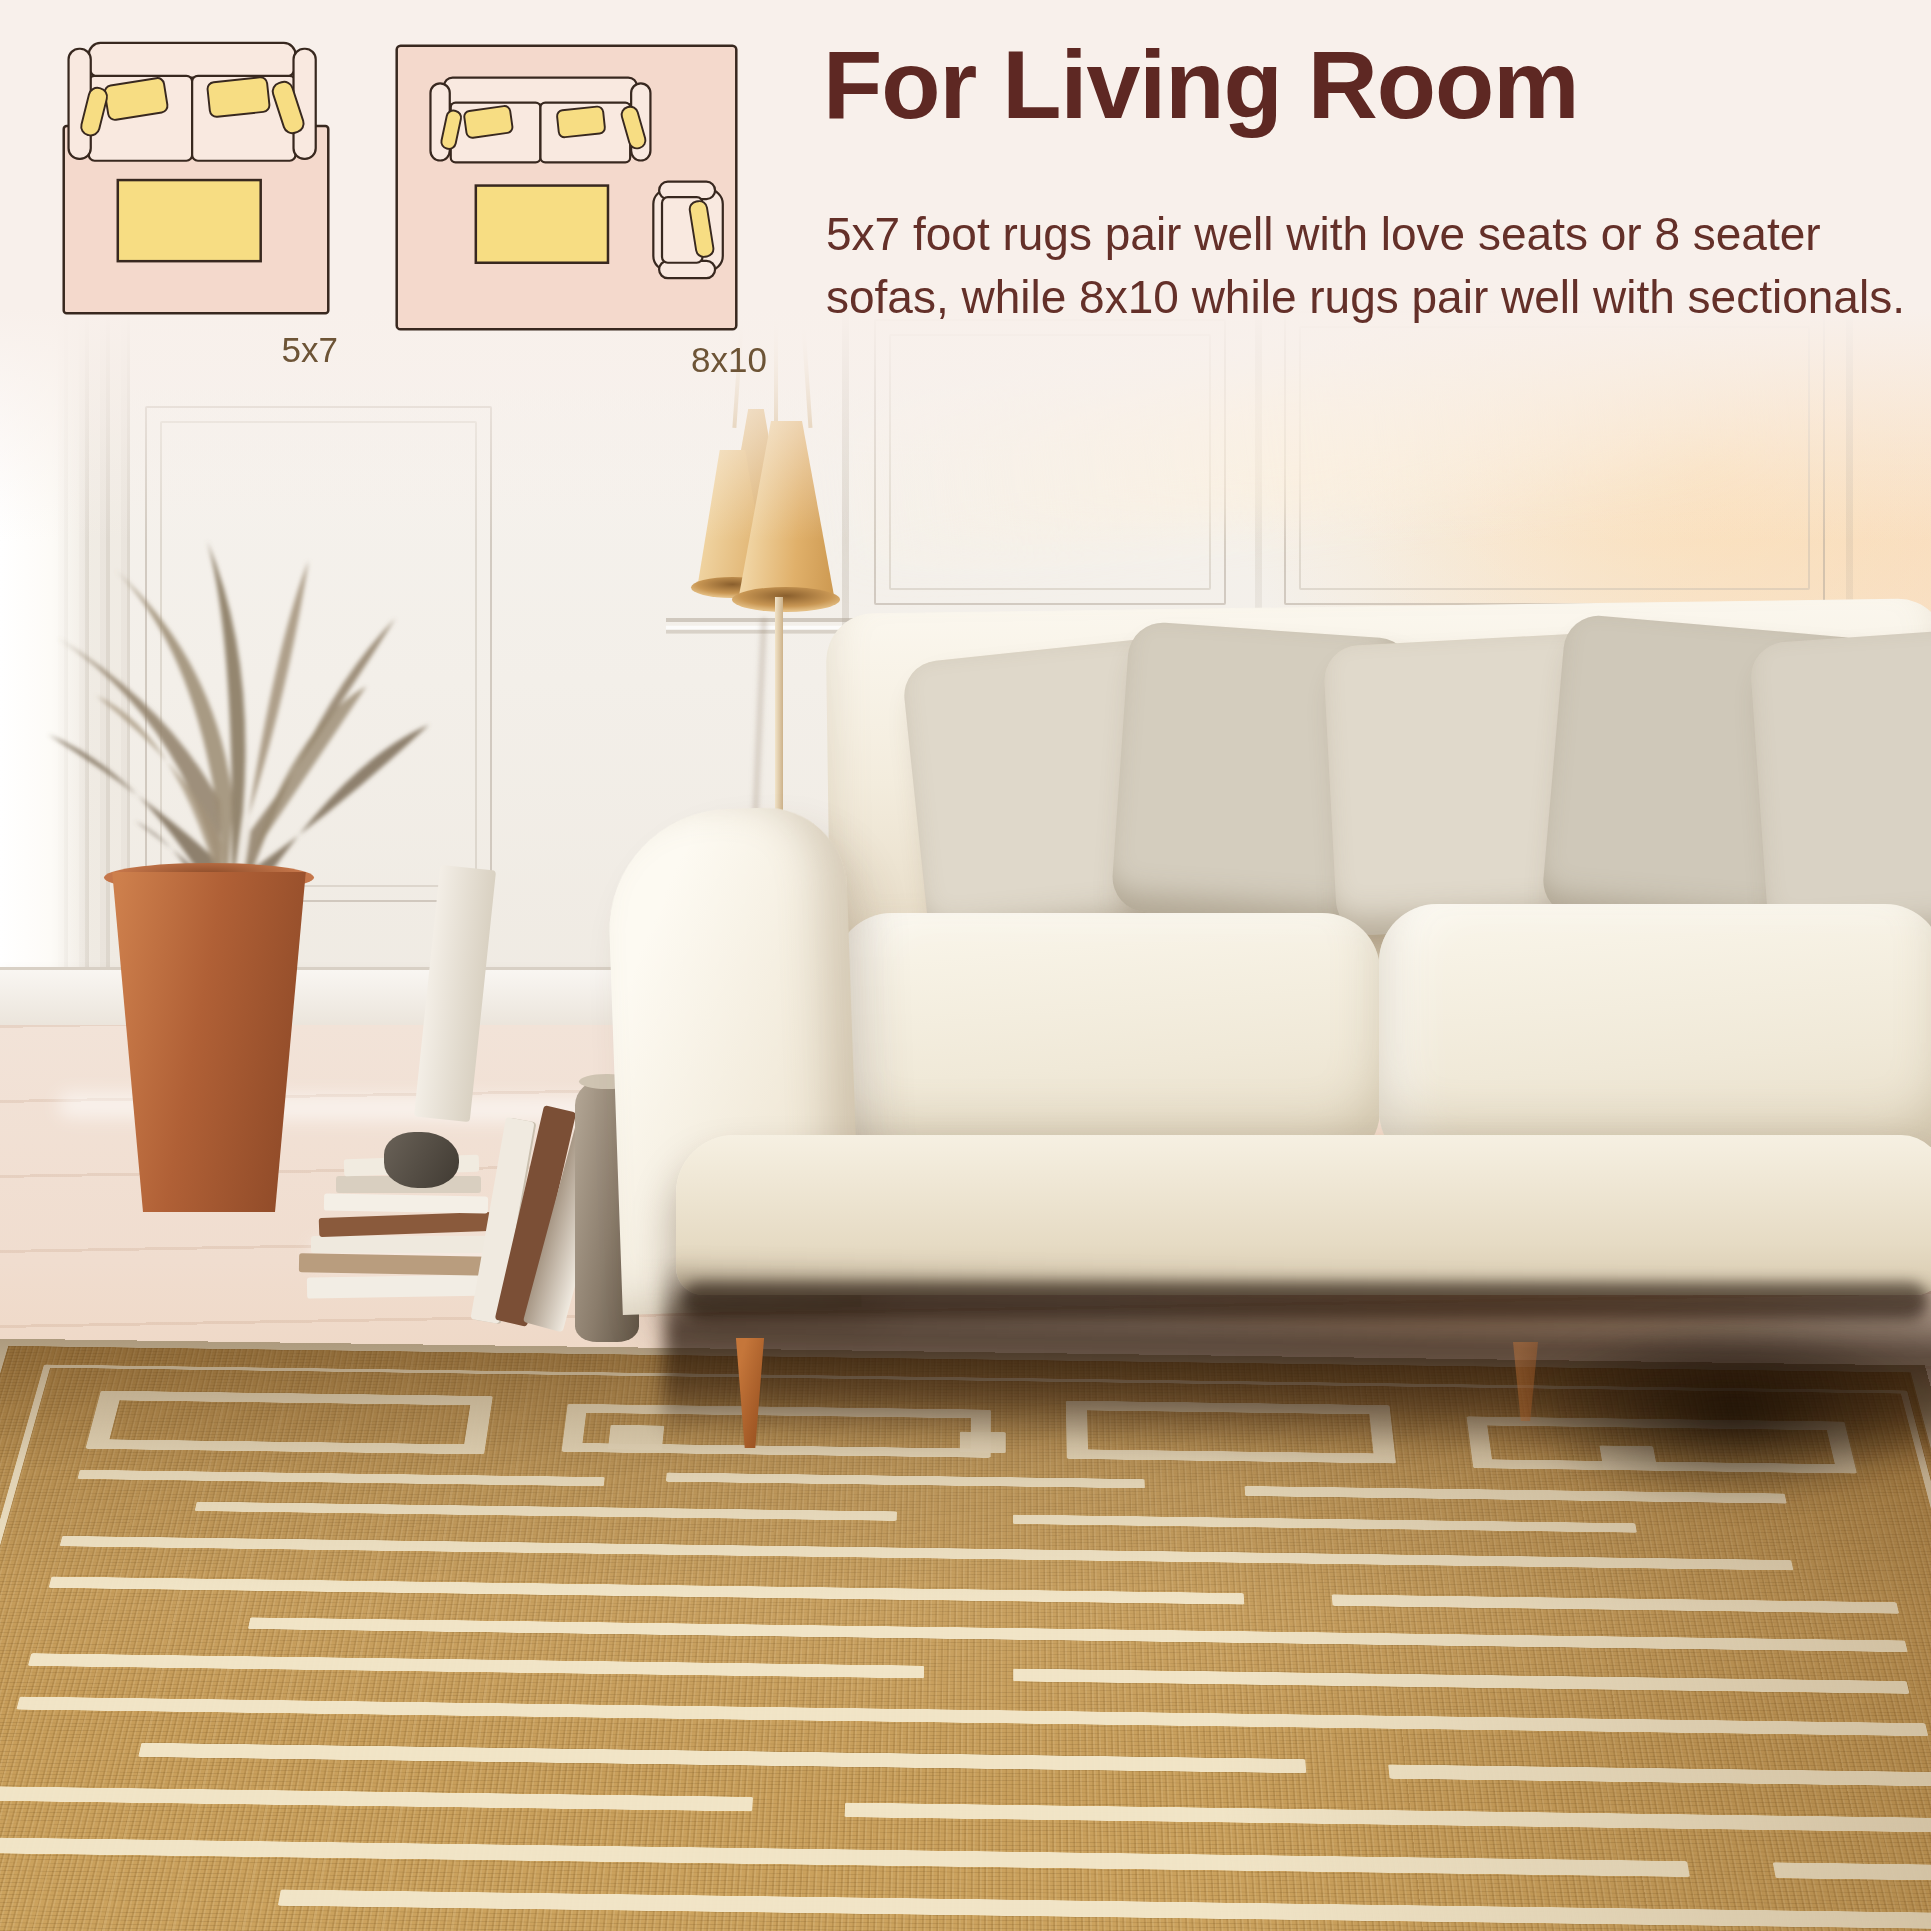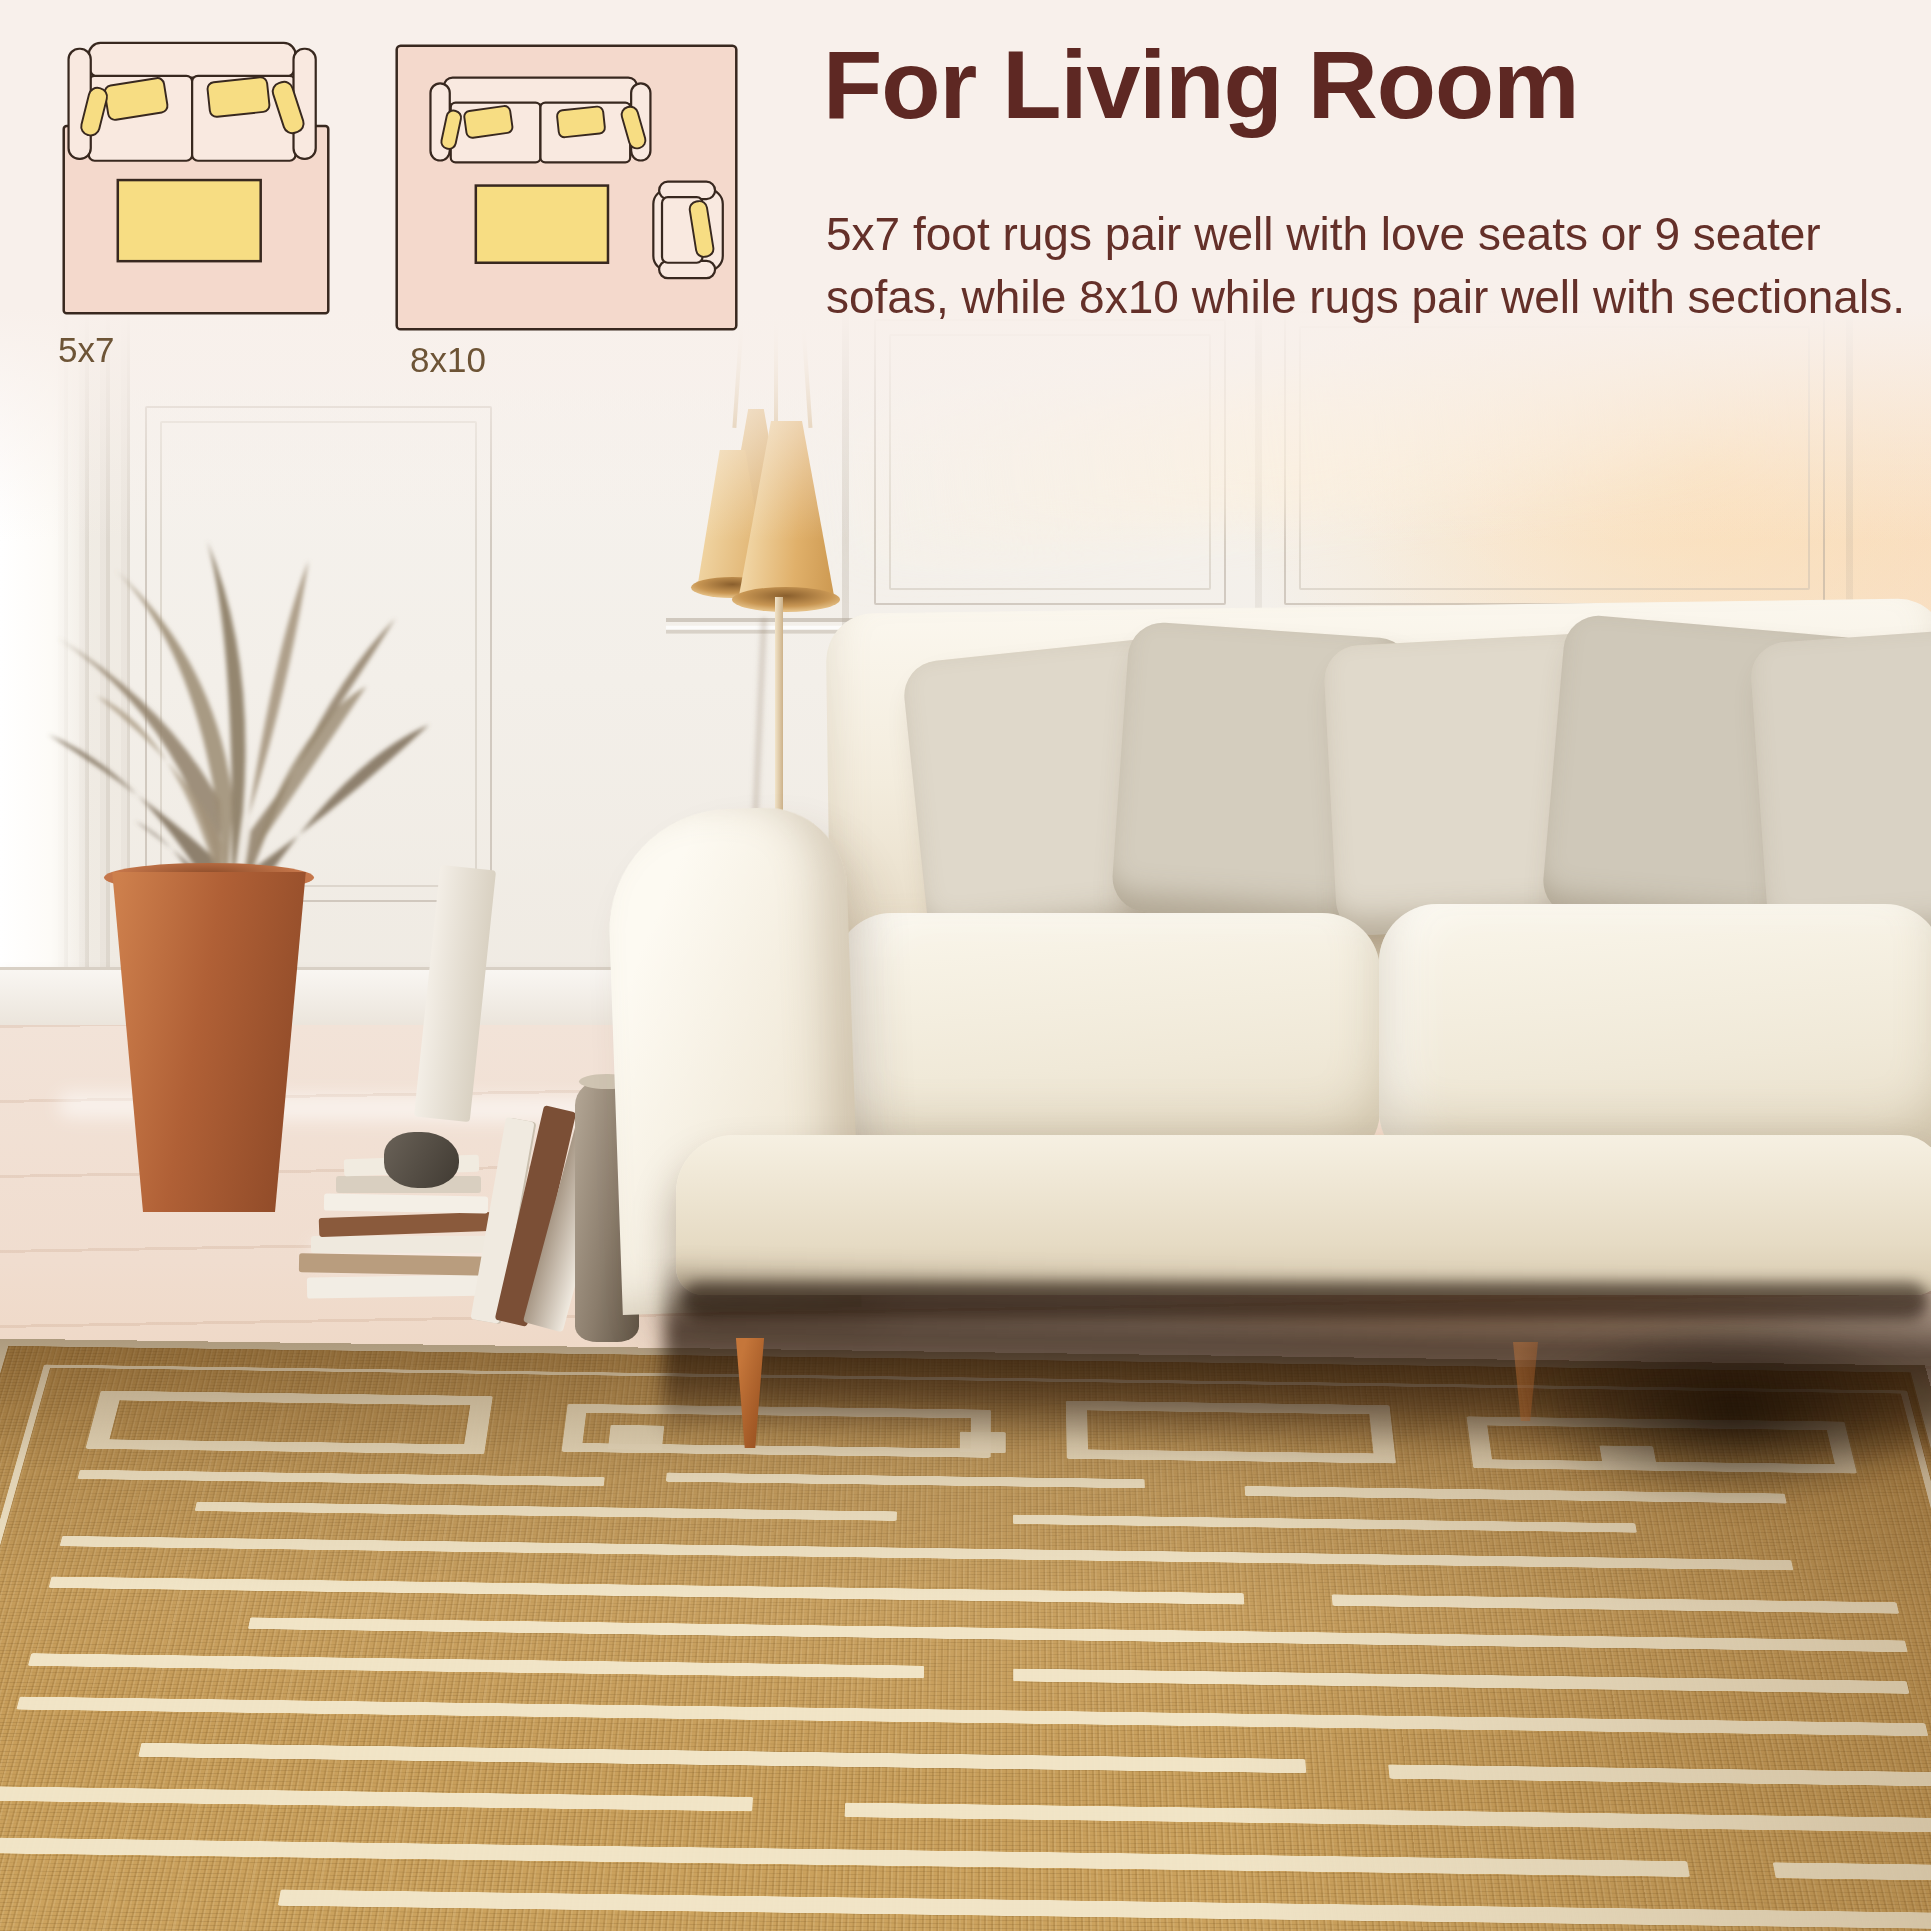--- a/index.html
+++ b/index.html
@@ -122,21 +122,21 @@
         border-radius:3.9px;opacity:.96;background:transparent;}
 
   
   .banner-fade{position:absolute;left:0;top:0;width:1931px;height:541px;
         background:linear-gradient(180deg, var(--background,#f8f0eb) 0%, var(--background,#f8f0eb) 57%, rgba(248,240,235,0) 100%);}
   .headline{position:absolute;left:823px;top:29px;width:1101px;
         font-size:97px;font-weight:800;letter-spacing:-1px;color:var(--heading-color,#5e2823);
         white-space:nowrap;}
   .body-line{position:absolute;left:826px;font-size:46px;line-height:58px;
         color:var(--text-color,#643029);white-space:nowrap;}
-  .diagram-label{position:absolute;text-align:left;font-size:35px;color:var(--label-color,#6d5436);}
+  .diagram-label{position:absolute;text-align:right;font-size:35px;color:var(--label-color,#6d5436);}
   .d-room{fill:var(--diagram-fill,#f4d9cc);stroke:var(--diagram-outline,#38281f);stroke-width:2.6px;}
   .d-sofa{fill:#f9e9e0;stroke:var(--diagram-outline,#38281f);stroke-width:2.3px;}
   .d-pillow{fill:var(--diagram-accent,#f7dd83);stroke:var(--diagram-outline,#38281f);stroke-width:2px;}
   .d-rug{fill:var(--diagram-accent,#f7dd83);stroke:var(--diagram-outline,#38281f);stroke-width:2.6px;}
 </style>
 </head>
 <body>
 
 <div class="page">
 
@@ -302,16 +302,16 @@
       <rect class="d-sofa" x="275" y="158" width="72" height="84" rx="15"></rect>
       <rect class="d-sofa" x="281" y="150" width="58" height="18" rx="9"></rect>
       <rect class="d-sofa" x="281" y="232" width="58" height="18" rx="9"></rect>
       <rect class="d-sofa" x="284" y="166" width="42" height="68" rx="6"></rect>
       <rect class="d-pillow" x="316" y="170" width="18" height="58" rx="8" transform="rotate(-9 325 199)"></rect>
     </g>
   </svg>
   <div class="diagram-label" style="left:410px;top:340px;width:357px;">8x10</div>
 
   <div class="headline">For Living Room</div>
-  <div class="body-line" style="top:205px;">5x7 foot rugs pair well with love seats or 9 seater</div>
+  <div class="body-line" style="top:205px;">5x7 foot rugs pair well with love seats or 8 seater</div>
   <div class="body-line" style="top:268px;">sofas, while 8x10 while rugs pair well with sectionals.</div>
 </div>
 
 
 </body></html>

